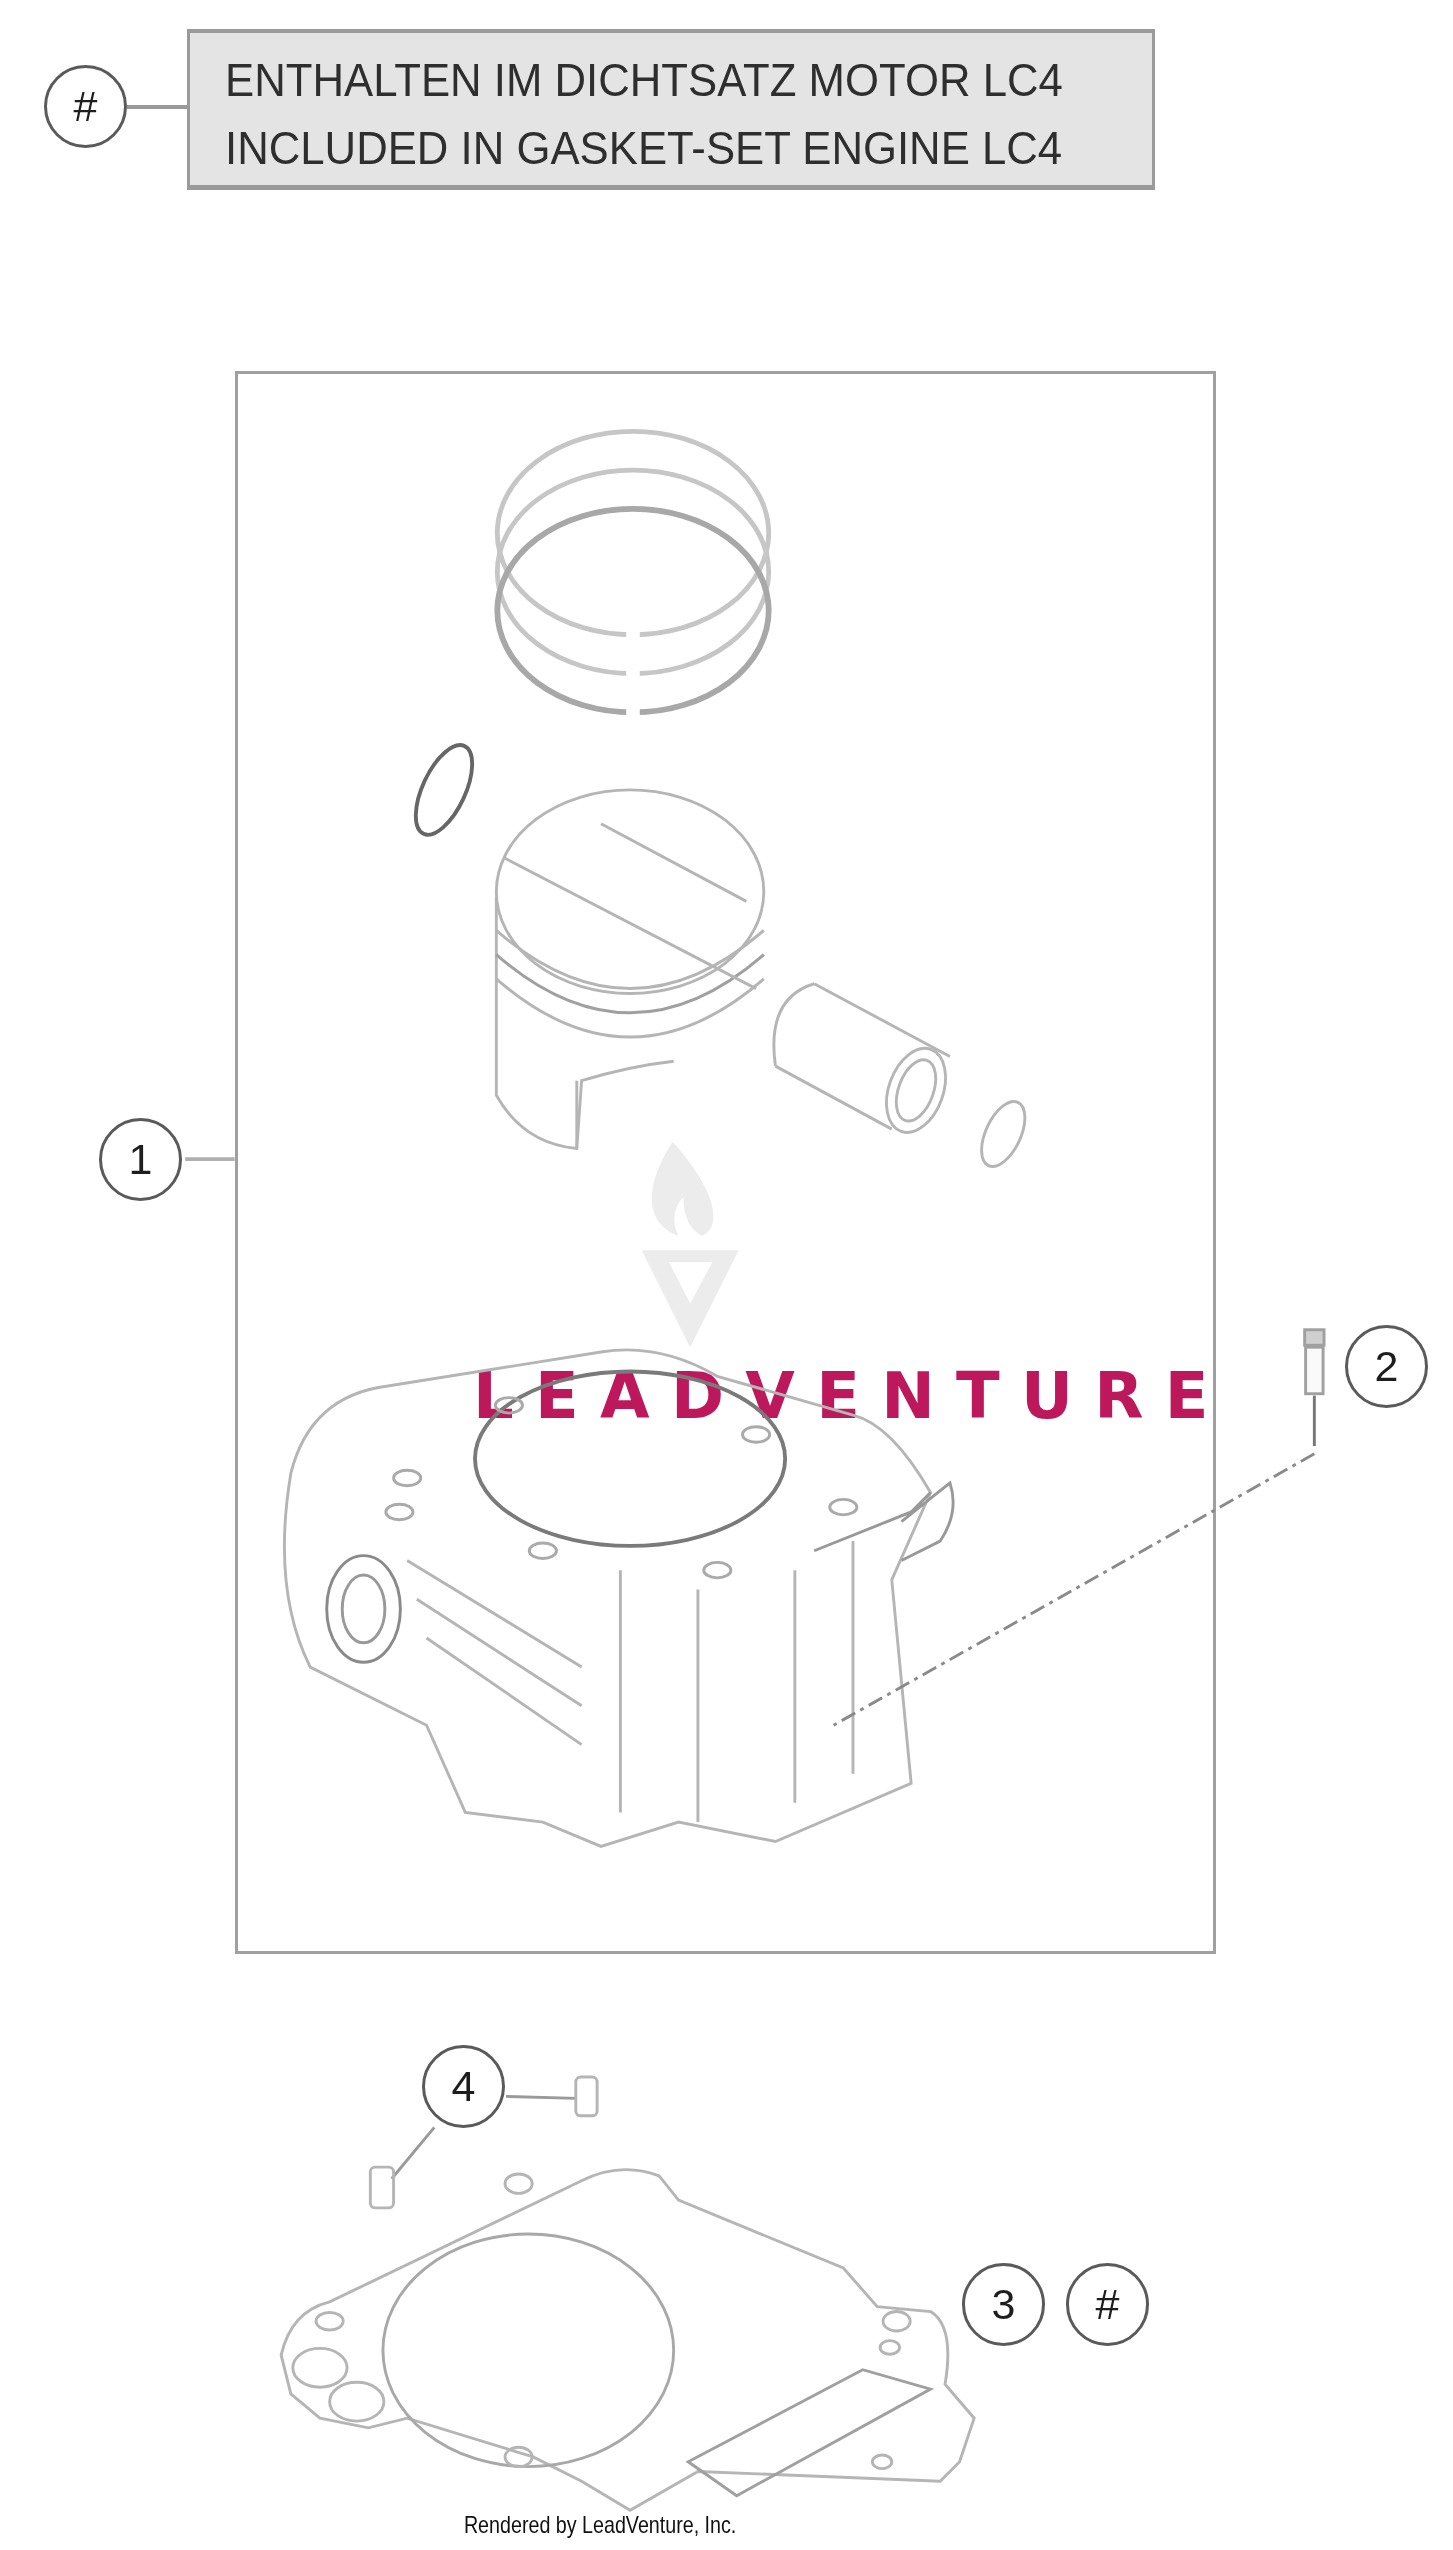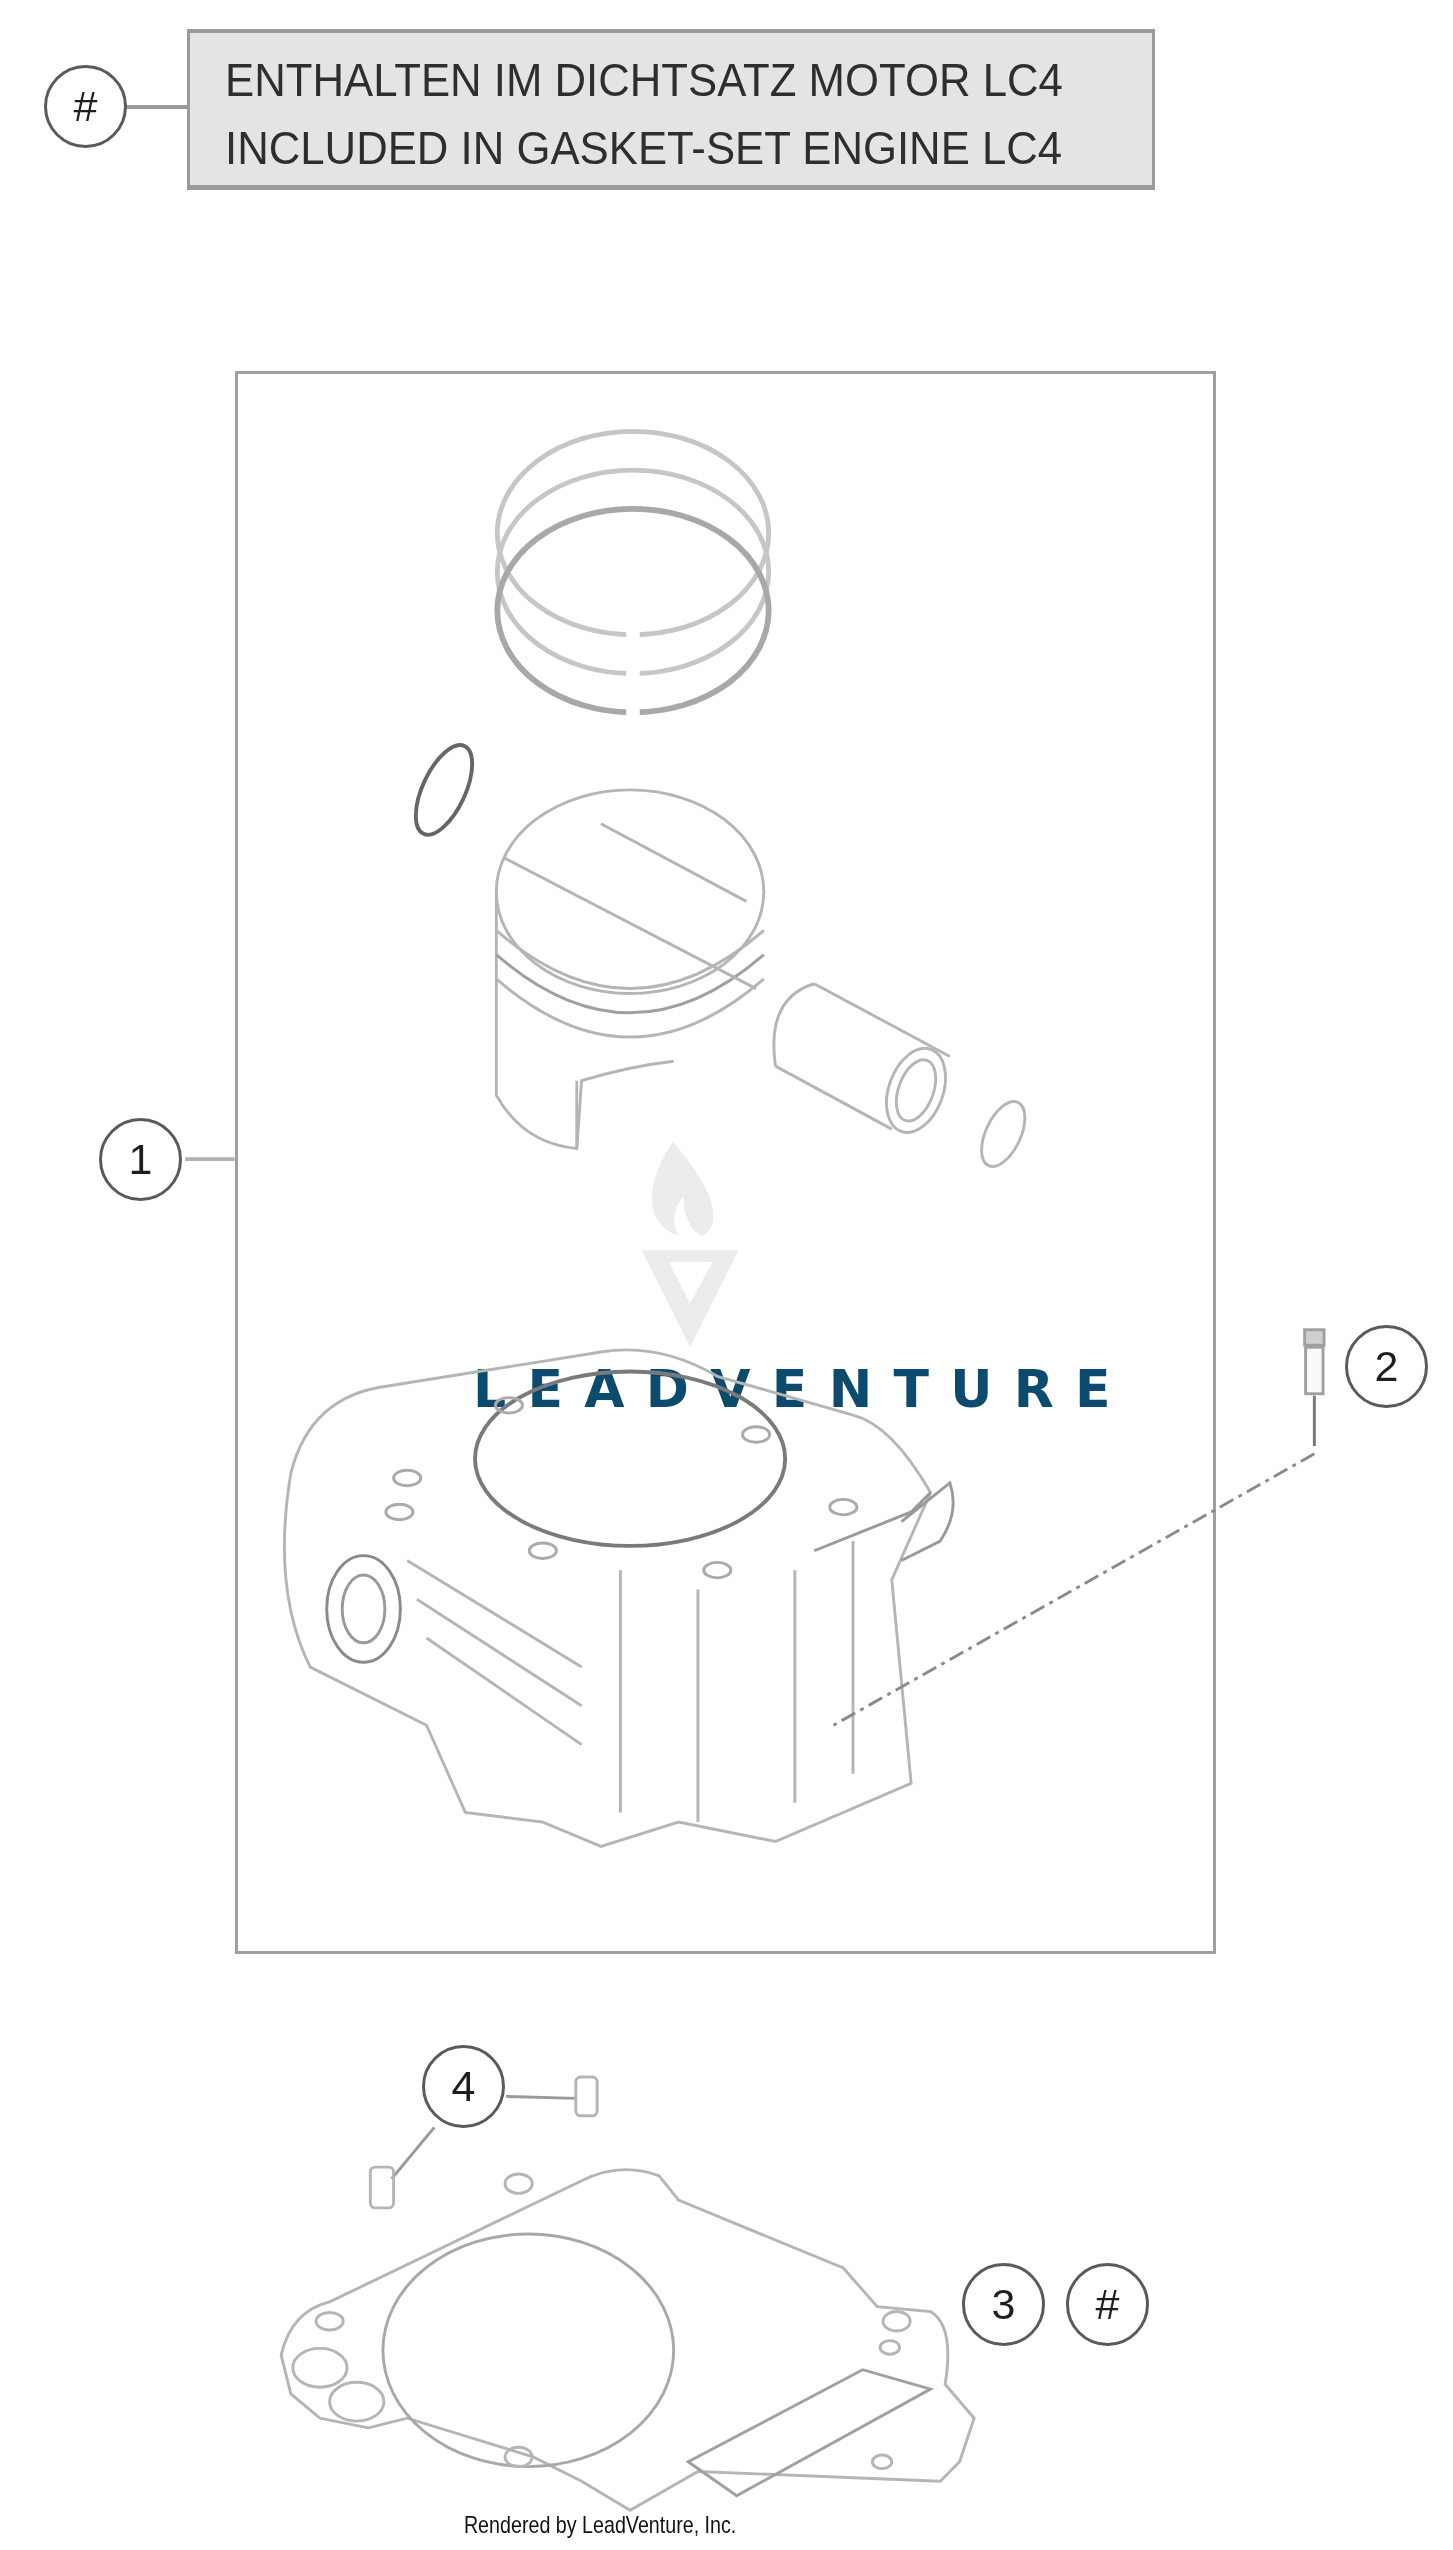--- a/index.html
+++ b/index.html
@@ -14,21 +14,21 @@
     position: absolute; left: 35px; color: #2e2e2e; font-size: 47px; letter-spacing: 0px;
     font-family: "Liberation Sans", sans-serif; white-space: nowrap; line-height: 1;
   }
   .callout {
     width: 83px; height: 83px; border: 3.9px solid #5a5a5a; border-radius: 50%;
     background: #fff; box-sizing: border-box; display: flex; align-items: center; justify-content: center;
     color: #1e1e1e; font-size: 43px; font-family: "Liberation Sans", sans-serif;
   }
   .frame { left: 235px; top: 371px; width: 981px; height: 1583px; border: 3.9px solid #a0a0a0; box-sizing: border-box; }
   svg.drawing { position: absolute; left: 0; top: 0; }
-  .watermark { color: #0c4a6e; font-size: 52px; letter-spacing: 21.3px; font-family: "DejaVu Sans", sans-serif; font-weight: bold; }
+  .watermark { color: #be185d; font-size: 64px; letter-spacing: 21.3px; font-family: "DejaVu Sans", sans-serif; font-weight: bold; }
   .footer { font-family: "Liberation Sans", sans-serif; font-size: 24px; color: #111; transform: scaleX(0.82); transform-origin: center; white-space: nowrap; }
 </style>
 </head>
 <body>
 
 <div class="abs callout" style="left:44px; top:65px;">
   <span>#</span>
 </div>
 <div class="abs" style="left:127px; top:105px; width:60px; height:3.9px; background:#9a9a9a;"></div>
 <div class="abs legend-box">

